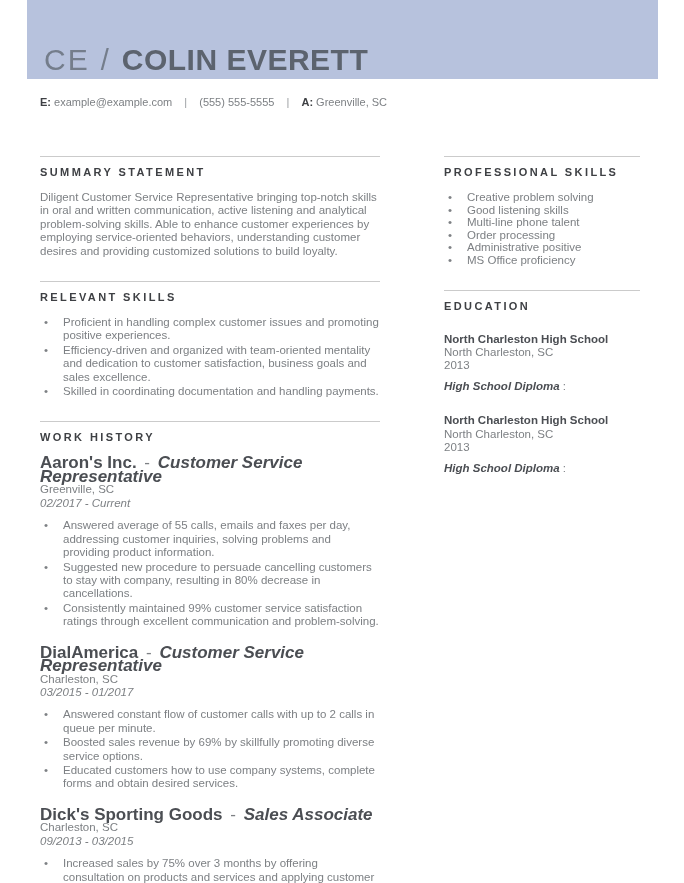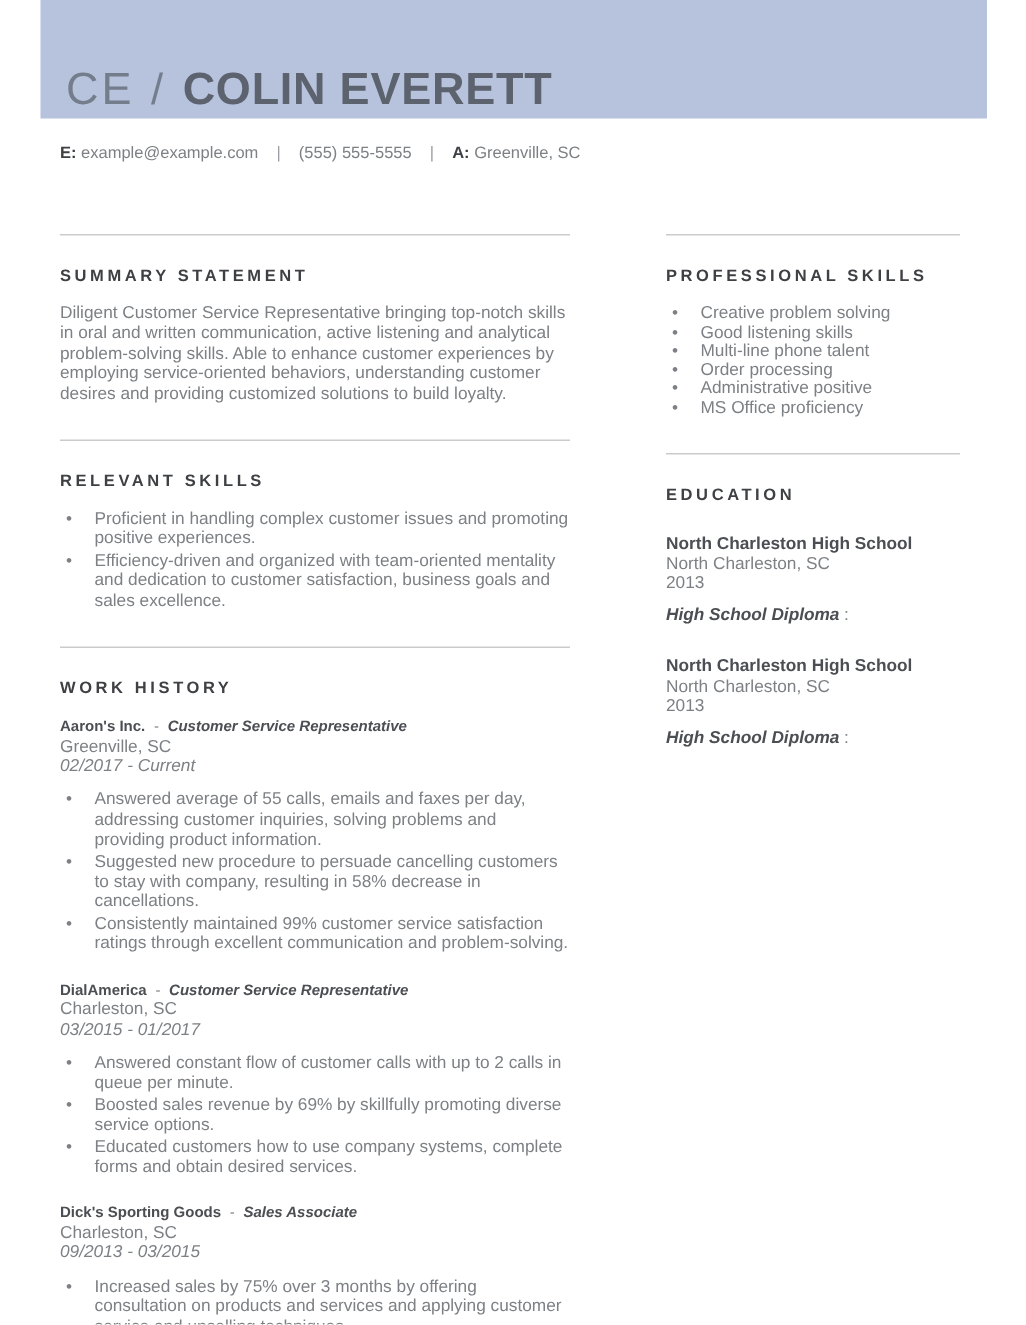--- a/index.html
+++ b/index.html
@@ -42,21 +42,21 @@
   .contact .sep{margin:0 9px;color:#9a9da1;}
   
   .columns{
     position:absolute;left:40px;top:156px;width:600px;
     display:flex;gap:64px;
   }
   .col-left{width:340px;flex:0 0 340px;}
   .col-right{width:196px;flex:0 0 196px;}
   .section{
     border-top:1px solid var(--rule,#cbcbcb);
-    padding-top:21px;
+    padding-top:9px;
     margin-bottom:23px;
   }
   .sec-title{
     font-size:11px;font-weight:bold;color:var(--heading,#3e4044);
     letter-spacing:2.4px;
     margin:0 0 13px 0;
   }
   .body-text{
     font-size:11.5px;line-height:13.4px;color:var(--body,#7d8084);
     margin:0;
@@ -71,21 +71,21 @@
   ul.blist li::before{
     content:"\2022";
     position:absolute;left:4px;top:0;
     color:var(--body,#7d8084);
   }
   ul.blist.tight li{line-height:12.6px;margin-bottom:0;}
   
   .job{margin-bottom:17px;}
   .job:last-child{margin-bottom:0;}
   .job-head{
-    font-size:10px;line-height:13.5px;margin:0;
+    font-size:17px;line-height:13.5px;margin:0;
     color:var(--emphasis,#4b4e53);
   }
   .job-company{font-weight:bold;color:var(--emphasis,#4b4e53);}
   .job-dash{color:var(--body,#7d8084);margin:0 3px;}
   .job-role{font-weight:bold;font-style:italic;color:var(--emphasis,#4b4e53);}
   .job-loc{font-size:11.5px;line-height:13.4px;}
   .job-dates{font-size:11.5px;line-height:13.4px;font-style:italic;margin-bottom:9px;}
   
   .edu-entry{margin-bottom:16px;margin-top:21px;}
   .edu-school{font-size:11.5px;line-height:13.5px;font-weight:bold;color:var(--emphasis,#4b4e53);}
@@ -122,37 +122,38 @@
     <div class="section">
       <h2 class="sec-title">SUMMARY STATEMENT</h2>
       <p class="body-text">Diligent Customer Service Representative bringing top-notch skills in oral and written communication, active listening and analytical problem-solving skills. Able to enhance customer experiences by employing service-oriented behaviors, understanding customer desires and providing customized solutions to build loyalty.</p>
     </div>
 
     <div class="section">
       <h2 class="sec-title">RELEVANT SKILLS</h2>
       <ul class="blist">
         <li>Proficient in handling complex customer issues and promoting positive experiences.</li>
         <li>Efficiency-driven and organized with team-oriented mentality and dedication to customer satisfaction, business goals and sales excellence.</li>
+        <li>Skilled in coordinating documentation and handling payments.</li>
       </ul>
     </div>
 
     <div class="section">
       <h2 class="sec-title">WORK HISTORY</h2>
 
       <div class="job">
         <p class="job-head">
           <span class="job-company">Aaron's Inc.</span>
           <span class="job-dash">-</span>
           <span class="job-role">Customer Service Representative</span>
         </p>
         <div class="job-loc">Greenville, SC</div>
         <div class="job-dates">02/2017 - Current</div>
         <ul class="blist">
           <li>Answered average of 55 calls, emails and faxes per day, addressing customer inquiries, solving problems and providing product information.</li>
-          <li>Suggested new procedure to persuade cancelling customers to stay with company, resulting in 58% decrease in cancellations.</li>
+          <li>Suggested new procedure to persuade cancelling customers to stay with company, resulting in 80% decrease in cancellations.</li>
           <li>Consistently maintained 99% customer service satisfaction ratings through excellent communication and problem-solving.</li>
         </ul>
       </div>
 
       <div class="job">
         <p class="job-head">
           <span class="job-company">DialAmerica</span>
           <span class="job-dash">-</span>
           <span class="job-role">Customer Service Representative</span>
         </p>

